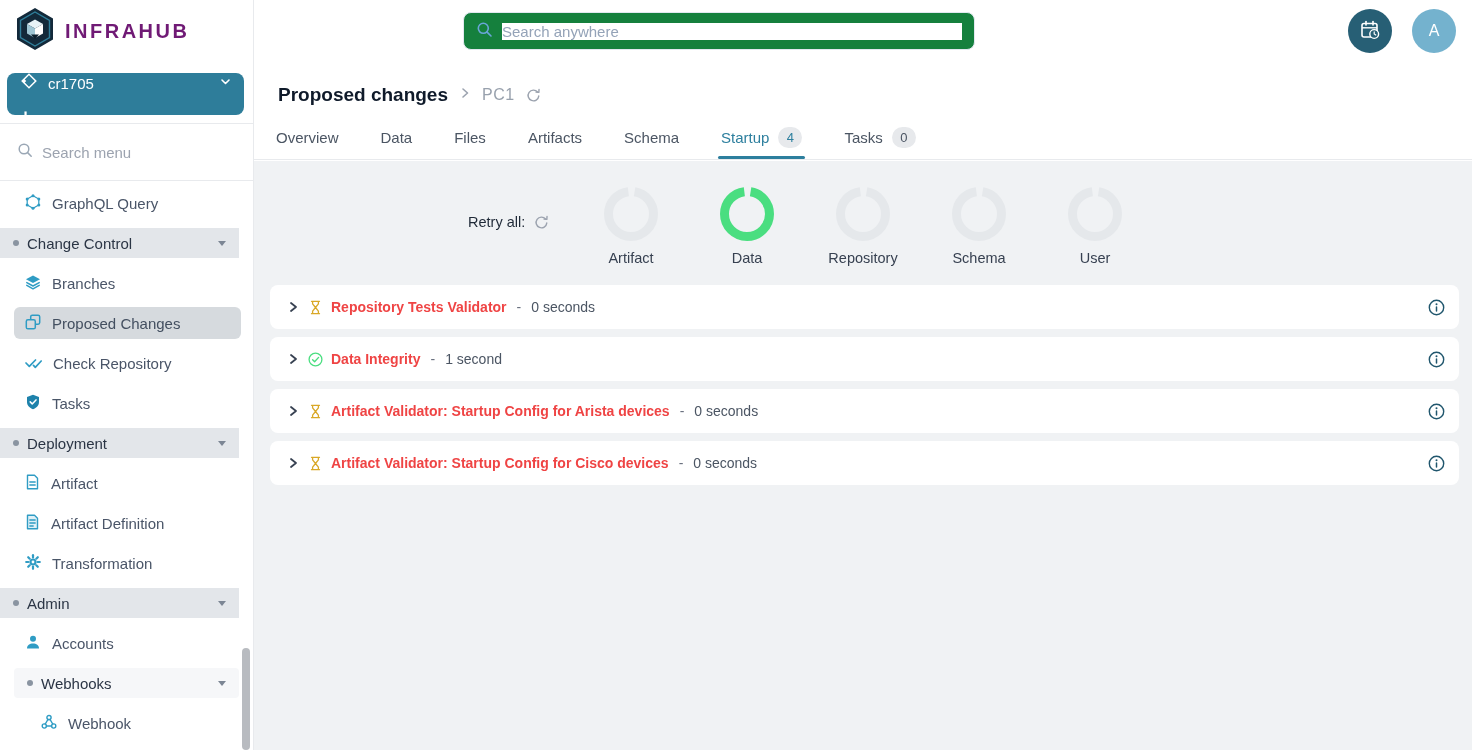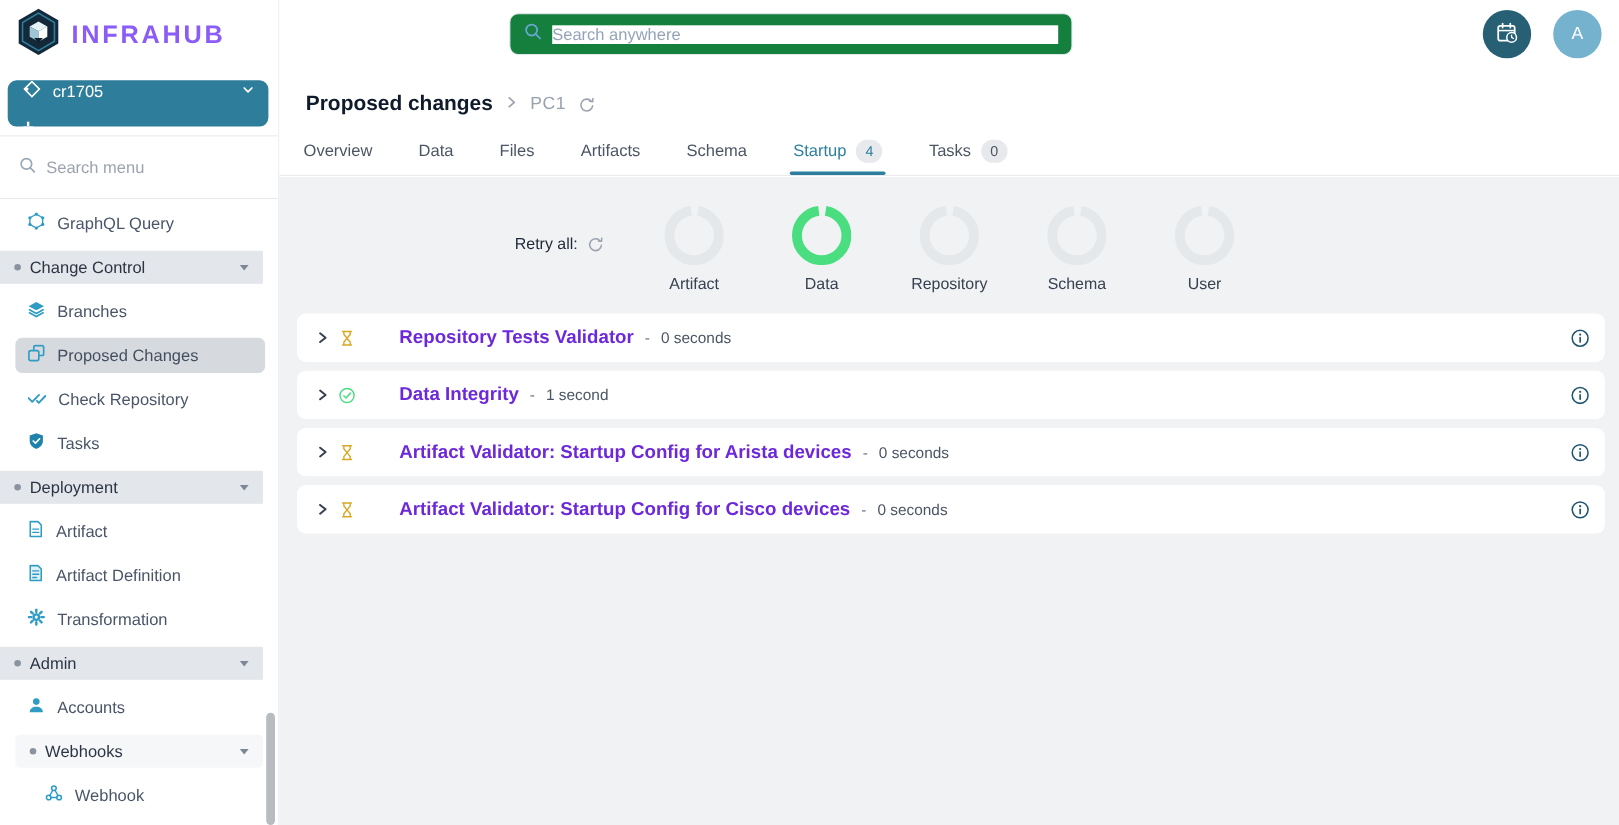--- a/index.html
+++ b/index.html
@@ -3,21 +3,21 @@
 <meta charset="utf-8">
 <style>
   * { box-sizing: border-box; margin: 0; padding: 0; }
   html,body { width:1472px; height:750px; overflow:hidden; background:#fff;
     font-family:"Liberation Sans", sans-serif; color:#374151; }
 
   
   .sidebar { position:absolute; left:0; top:0; width:254px; height:750px;
     background:#fff; border-right:1px solid #e8eaed; }
   .logo-row { height:62px; display:flex; align-items:center; padding-left:15px; gap:10px; }
-  .wordmark { font-size:23px; font-weight:bold; letter-spacing:2.5px; color:#8b5cf6; }
+  .wordmark { font-size:20px; font-weight:bold; letter-spacing:2.5px; color:#701a75; }
 
   .branch-selector { margin:11px 9px 0 7px; height:42px; background:#2e7d9a;
     border-radius:8px; display:flex; align-items:stretch; color:#fff; overflow:hidden;flex-direction:column; }
   .branch-main { flex:1; display:flex; align-items:center; padding:0 12px 0 14px; cursor:pointer; }
   .branch-label { font-size:15px; margin-left:11px; flex:1; }
   .branch-divider { width:1px; background:rgba(255,255,255,0.3); margin:6px 0; }
   .branch-add { width:37px; display:flex; align-items:center; justify-content:center;
     font-size:19px; font-weight:bold; cursor:pointer; }
 
   .sb-divider { border-top:1px solid #e8eaed; margin-top:8px; }
@@ -81,21 +81,21 @@
   .retry-btn { background:none; border:none; cursor:pointer; display:flex; padding:0; }
   .gauges { position:absolute; left:319px; top:26px; display:flex; }
   .gauge { width:116px; display:flex; flex-direction:column; align-items:center; cursor:pointer; }
   .gauge-label { margin-top:5px; font-size:14.5px; color:#374151; }
 
   .cards { padding:24px 13px 0 16px; }
   .card { height:44px; background:#fff; border-radius:8px; margin-bottom:8px;
     display:flex; align-items:center; padding:0 14px 0 15px; }
   .expander { background:none; border:none; cursor:pointer; display:flex; padding:2px; margin-right:7px; }
   .card-status { margin-right:8px; display:flex; }
-  .card-title { font-size:17px; font-weight:bold; color:#6d28d9;margin-left:32px; }
+  .card-title { font-size:14px; font-weight:bold; color:#ef4444; }
   .card-dash { margin:0 10px; font-size:14px; color:#6b7280; }
   .card-duration { font-size:14px; color:#4b5563; }
   .card-spacer { flex:1; }
   .info-btn { background:none; border:none; cursor:pointer; display:flex; padding:0; }
 </style>
 </head>
 <body>
 
 <aside class="sidebar">
   <div class="logo-row">

